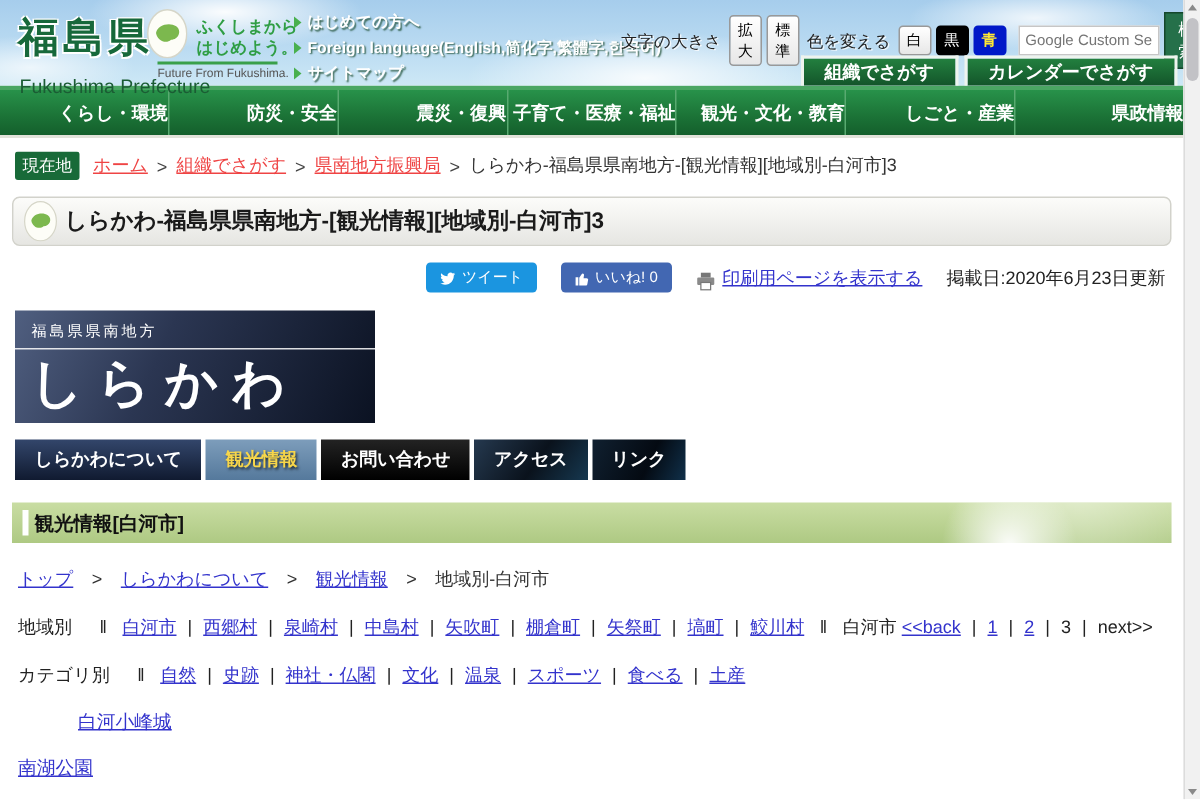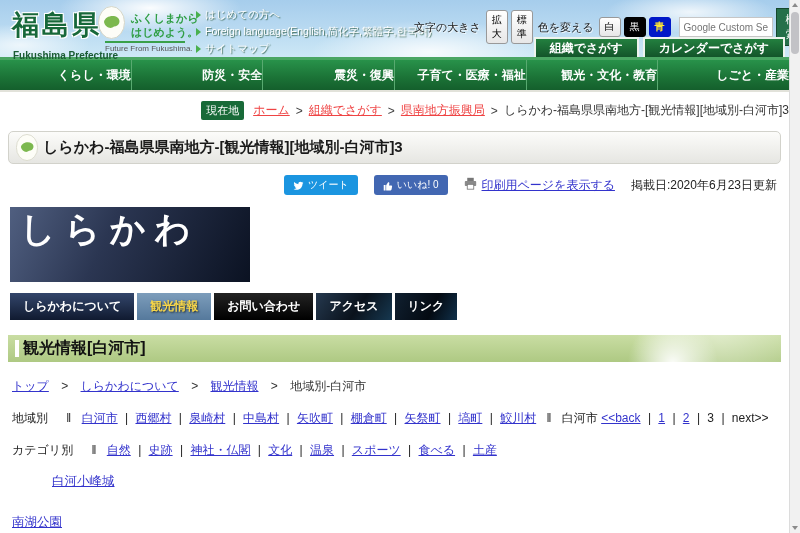--- a/index.html
+++ b/index.html
@@ -10,26 +10,26 @@
   
   .sky{position:relative;height:57px;
     background:
       radial-gradient(ellipse 130px 35px at 150px 8px, rgba(255,255,255,.95), rgba(255,255,255,0) 70%),
       radial-gradient(ellipse 170px 45px at 430px 52px, rgba(255,255,255,.85), rgba(255,255,255,0) 70%),
       radial-gradient(ellipse 120px 30px at 690px 12px, rgba(255,255,255,.8), rgba(255,255,255,0) 70%),
       radial-gradient(ellipse 100px 30px at 20px 45px, rgba(255,255,255,.7), rgba(255,255,255,0) 70%),
       linear-gradient(180deg,#a6cdec 0%,#bcdcf2 60%,#cde8f6 100%);}
   .logo-jp{position:absolute;left:12px;top:7px;font-size:27px;font-weight:bold;color:#17683a;letter-spacing:3px;
     text-shadow:1px 1px 0 #fff,-1px -1px 0 #fff,1px -1px 0 #fff,-1px 1px 0 #fff;cursor:pointer;}
-  .logo-en{position:absolute;left:13px;top:50px;font-size:10px;color:#1b5c34;font-weight:bold;}
+  .logo-en{position:absolute;left:13px;top:50px;font-size:13px;color:#1b5c34;}
   .egg-badge{position:absolute;left:98px;top:6px;width:27px;height:33px;}
   .slogan{position:absolute;left:131px;top:11px;font-size:11px;font-weight:bold;color:#2f9e44;line-height:14px;}
   .tagline{position:absolute;left:105px;top:44px;font-size:8px;color:#555;white-space:nowrap;}
   .tagline::before{content:"";position:absolute;top:-3px;left:0;width:80px;height:2px;background:#3aa04a;}
-  .hlinks{position:absolute;left:196px;top:8px;list-style:none;margin:0;padding:0;font-size:10.5px;}
+  .hlinks{position:absolute;left:196px;top:8px;list-style:none;margin:0;padding:0;font-size:10.5px;font-weight:bold;}
   .hlinks li{display:flex;align-items:center;gap:4px;margin-bottom:3px;cursor:pointer;}
   .hlinks a{color:#fff;text-decoration:none;text-shadow:1px 1px 1px rgba(20,70,40,.75);white-space:nowrap;}
   .tri{width:0;height:0;border-left:5px solid #49b04e;border-top:4px solid transparent;border-bottom:4px solid transparent;}
   .ctrl-row{position:absolute;left:412px;top:8px;display:flex;align-items:center;gap:3px;font-size:11px;color:#222;}
   .ctrl-label{text-shadow:1px 1px 0 rgba(255,255,255,.8);margin:0 2px;white-space:nowrap;}
   .sq{font-size:10px;padding:2px 5px;background:linear-gradient(#fff,#e7e7e7);border:1px solid #999;border-radius:3px;cursor:pointer;font-family:inherit;}
   .c-black{background:#000;color:#fff;border-color:#000;}
   .c-blue{background:#0018c8;color:#ffe733;border-color:#0018c8;font-weight:bold;}
   .gsearch{width:84px;height:16px;border:1px solid #c6c6c6;font-size:10px;padding:1px 4px;margin-left:5px;font-family:inherit;}
   .search-btn{background:#25704a;color:#fff;font-size:11px;padding:3px 9px;border:1px solid #15472c;cursor:pointer;font-family:inherit;}
@@ -38,38 +38,38 @@
     padding:0 14px;height:20px;border:2px solid #eef4ee;border-bottom:none;cursor:pointer;font-family:inherit;}
 
   
   .gnav{display:flex;height:30px;background:linear-gradient(180deg,#28924a,#1b7236 60%,#145f2c);
     border-top:3px solid #4aa663;border-bottom:2px solid #e2e2da;}
   .gnav-item{flex:1;text-align:right;line-height:30px;color:#fff;font-size:12px;font-weight:bold;
     border-right:1px solid #58aa70;cursor:pointer;white-space:nowrap;overflow:hidden;}
   .gnav-item:last-child{border-right:none;}
 
   
-  .crumbs{margin:9px 0 0 10px;font-size:12px;color:#333;display:flex;align-items:center;white-space:nowrap;overflow:hidden;justify-content:flex-end;}
+  .crumbs{margin:9px 0 0 10px;font-size:12px;color:#333;display:flex;align-items:center;white-space:nowrap;overflow:hidden;}
   .crumb-badge{background:#186a38;color:#fff;font-size:11px;padding:2px 5px;margin-right:9px;border-radius:2px;flex:none;}
   .crumbs a{color:#ef4444;text-decoration:underline;cursor:pointer;}
   .crumb-sep{margin:0 6px;color:#444;}
 
   
   .title-box{margin:11px 8px 0;height:31px;background:linear-gradient(#fcfcfa,#e6e6e2);
     border:1px solid #d2d2cb;border-radius:5px;display:flex;align-items:center;gap:5px;padding-left:7px;}
   .egg-sm{width:22px;height:27px;flex:none;}
   .page-title{font-size:15px;font-weight:bold;color:#1a1a1a;margin:0;}
 
   
   .social-row{margin:11px 12px 0 10px;display:flex;align-items:center;justify-content:flex-end;gap:16px;font-size:12px;}
   .tweet-btn{background:#1b95e0;color:#fff;font-size:10px;border:none;border-radius:3px;padding:3px 9px;
     display:flex;align-items:center;gap:4px;cursor:pointer;font-family:inherit;}
   .like-btn{background:#4267b2;color:#fff;font-size:10px;border:none;border-radius:3px;padding:3px 9px;
     display:flex;align-items:center;gap:4px;cursor:pointer;font-family:inherit;}
-  .print-wrap{display:flex;align-items:flex-start;gap:5px;cursor:pointer;}
+  .print-wrap{display:flex;align-items:flex-end;gap:5px;cursor:pointer;}
   .print-link{color:#3333cc;text-decoration:underline;}
   .pub-date{color:#222;}
 
   
   .banner{margin:12px 0 0 10px;width:240px;height:75px;
     background:linear-gradient(115deg,#505f80 0%,#2b3652 40%,#0b1222 100%);}
   .banner-region{padding:7px 0 4px 11px;font-size:10px;color:#fff;letter-spacing:2px;
     border-bottom:1px solid rgba(255,255,255,.85);}
   .banner-title{margin:1px 0 0 10px;font-family:"DejaVu Serif","Liberation Serif",serif;
     font-size:35px;font-weight:bold;color:#fff;letter-spacing:9px;line-height:44px;}
@@ -78,40 +78,40 @@
   .tabs{margin:11px 0 0 10px;display:flex;gap:3px;}
   .tab{height:27px;line-height:27px;padding:0 13px;color:#fff;font-size:12px;font-weight:bold;text-align:center;cursor:pointer;white-space:nowrap;}
   .tab-about{background:linear-gradient(#33466b,#101a30);}
   .tab-kanko{background:linear-gradient(#7d9dbb,#55799c);color:#f7d64a;text-shadow:1px 1px 2px #1c2a38;}
   .tab-access{background:linear-gradient(125deg,#25394f,#0a121c 55%,#163850);}
   .tab-contact{background:linear-gradient(#232323,#000);}
   .tab-links{background:linear-gradient(115deg,#102030,#040a12 60%,#10304a);}
 
   
   .section-head{margin:15px 8px 0;height:27px;position:relative;display:flex;align-items:center;
-    padding-left:15px;font-size:16px;font-weight:bold;color:#111;
+    padding-left:15px;font-size:13px;font-weight:bold;color:#111;
     background:
       radial-gradient(circle 45px at 86% 105%, rgba(255,255,255,.95), rgba(255,255,255,0)),
       radial-gradient(circle 90px at 92% -30%, rgba(255,255,255,.45), rgba(255,255,255,0)),
       linear-gradient(180deg,#c9dda3,#aec983);}
   .section-head::before{content:"";position:absolute;left:7px;top:5px;width:4px;height:17px;background:#fff;}
 
   
   .sub-crumbs{margin:16px 0 0 12px;font-size:12px;color:#333;}
   .sub-crumbs a{color:#3333cc;text-decoration:underline;cursor:pointer;}
   .sub-sep{margin:0 9px;color:#333;}
   .filter-row{margin:15px 0 0 12px;font-size:12px;color:#222;}
   .filter-row a{color:#3333cc;text-decoration:underline;cursor:pointer;}
   .f-label{margin-right:8px;}
   .dsep{margin:0 7px;}
   .sep{margin:0 4px;}
 
   
   .spots{margin:2px 0 0 12px;}
-  .spot-link{display:block;width:fit-content;margin-top:26px;line-height:15px;font-size:12.5px;
+  .spot-link{display:block;width:fit-content;margin-top:16px;line-height:15px;font-size:12.5px;
     color:#3333cc;text-decoration:underline;cursor:pointer;}
   .spot-link:first-child{margin-top:15px;padding-left:40px;}
 
   
   .scrollbar{position:absolute;top:0;right:0;width:11px;height:533px;background:#f1f1f1;border-left:1px solid #dcdcdc;box-sizing:border-box;}
   .sb-arrow{position:absolute;left:0;width:100%;height:10px;cursor:pointer;}
   .sb-arrow::after{content:"";display:block;margin:3px auto 0;width:0;height:0;}
   .sb-up{top:0;}
   .sb-up::after{border-left:3px solid transparent;border-right:3px solid transparent;border-bottom:4px solid #8a8a8a;}
   .sb-down{bottom:0;}
@@ -172,20 +172,21 @@
       </div>
     </header>
 
     <nav class="gnav">
       <div class="gnav-item">くらし・環境</div>
       <div class="gnav-item">防災・安全</div>
       <div class="gnav-item">震災・復興</div>
       <div class="gnav-item">子育て・医療・福祉</div>
       <div class="gnav-item">観光・文化・教育</div>
       <div class="gnav-item">しごと・産業</div>
+      <div class="gnav-item">県政情報</div>
     </nav>
 
     <div class="crumbs">
       <span class="crumb-badge">現在地</span>
       <a>ホーム</a>
       <span class="crumb-sep">&gt;</span>
       <a>組織でさがす</a>
       <span class="crumb-sep">&gt;</span>
       <a>県南地方振興局</a>
       <span class="crumb-sep">&gt;</span>
@@ -220,20 +221,21 @@
           <rect x="4" y="1" width="8" height="4" fill="#777"></rect>
           <rect x="1" y="5" width="14" height="6" rx="1" fill="#8a8a8a"></rect>
           <rect x="4" y="9" width="8" height="6" fill="#fff" stroke="#777" stroke-width="1"></rect>
         </svg>
         <a class="print-link">印刷用ページを表示する</a>
       </span>
       <span class="pub-date">掲載日:2020年6月23日更新</span>
     </div>
 
     <div class="banner">
+      <div class="banner-region">福島県県南地方</div>
       <div class="banner-title">しらかわ</div>
     </div>
 
     <div class="tabs">
       <div class="tab tab-about">しらかわについて</div>
       <div class="tab tab-kanko">観光情報</div>
       <div class="tab tab-contact">お問い合わせ</div>
       <div class="tab tab-access">アクセス</div>
       <div class="tab tab-links">リンク</div>
     </div>

